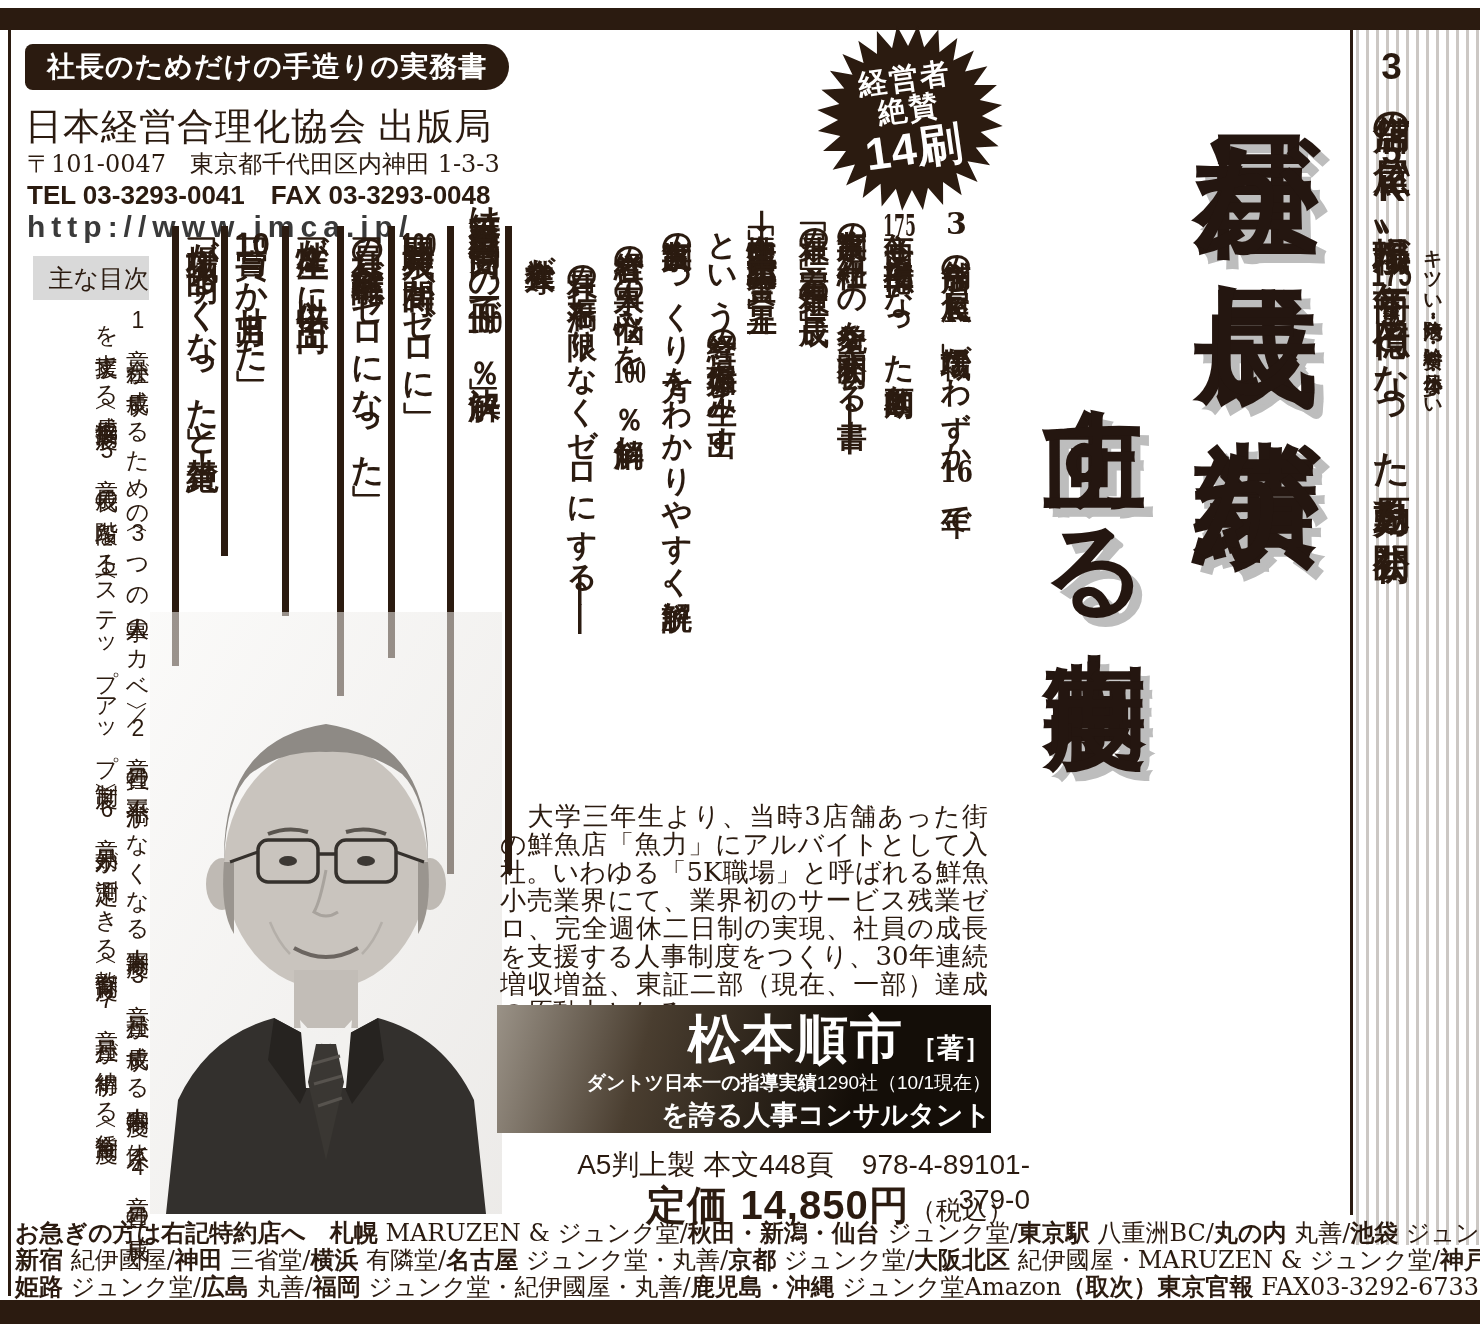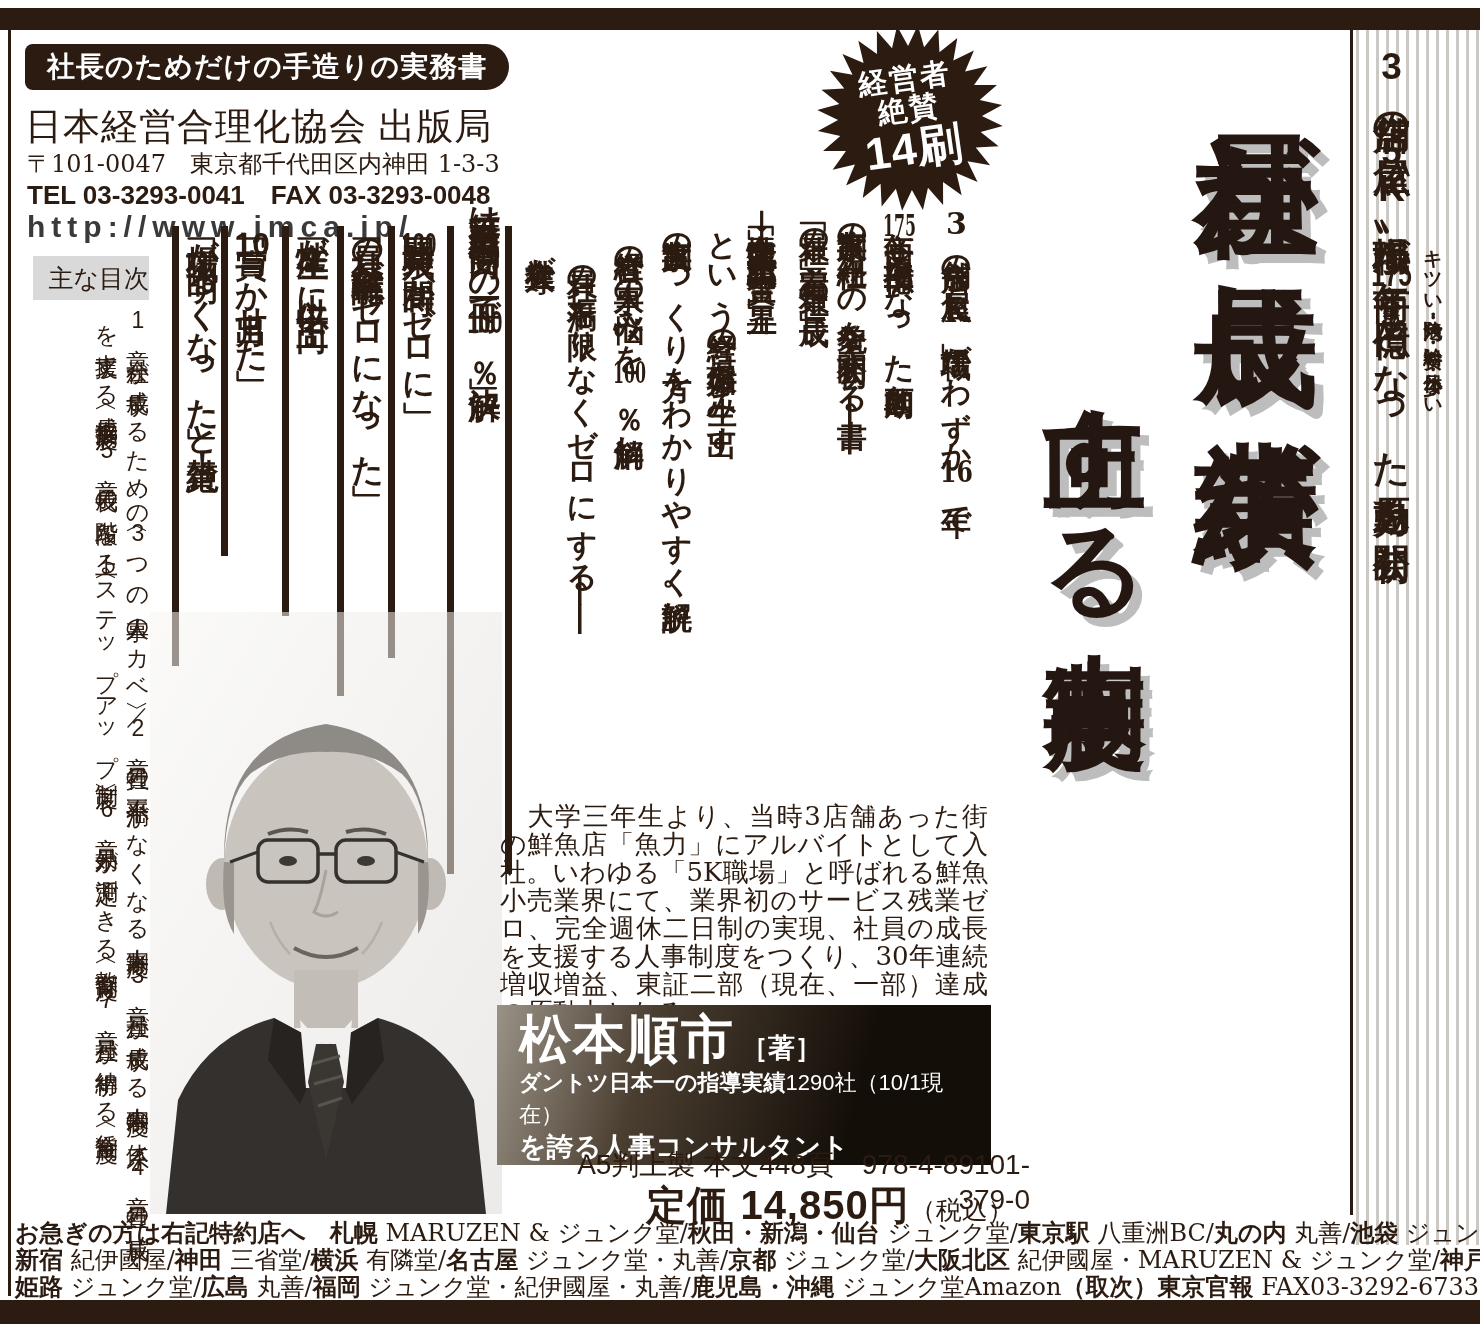--- a/index.html
+++ b/index.html
@@ -68,25 +68,25 @@
     font-size:19px;letter-spacing:1px;white-space:nowrap;z-index:5;}
 
   
   .photo{position:absolute;left:150px;top:612px;width:352px;height:602px;z-index:1;}
 
   
   .bio{position:absolute;left:500px;top:802px;width:488px;font-family:"DejaVu Serif","Liberation Serif",serif;
     font-size:26px;line-height:28px;text-align:justify;z-index:2;}
 
   
-  .author-box{position:absolute;left:497px;top:1005px;width:494px;height:160px;z-index:5;
-    background:linear-gradient(105deg,#9a9287 0%,#4a3e30 30%,#140e08 72%);color:#fff;padding:6px 16px 0 22px;box-sizing:border-box;}
+  .author-box{position:absolute;left:497px;top:1005px;width:494px;height:128px;z-index:5;
+    background:linear-gradient(105deg,#9a9287 0%,#4a3e30 30%,#140e08 72%);color:#fff;padding:6px 0 0 22px;box-sizing:border-box;text-align:right;}
   .author-name{font-size:52px;font-weight:900;letter-spacing:2px;line-height:56px;display:inline-block;}
   .author-role{font-size:27px;font-weight:700;margin-left:6px;}
-  .author-credit{font-size:22px;line-height:32px;}
+  .author-credit{font-size:19px;line-height:32px;}
   .author-credit .cb{font-weight:900;}
   .author-credit2{font-size:27px;font-weight:700;line-height:32px;}
 
   
   .specs{position:absolute;left:560px;top:1146px;width:470px;text-align:right;font-size:28px;z-index:5;}
   .price{position:absolute;left:620px;top:1178px;width:420px;text-align:center;z-index:5;}
   .price-label{font-size:40px;font-weight:900;letter-spacing:1px;}
   .price-tax{font-size:26px;}
 
   

